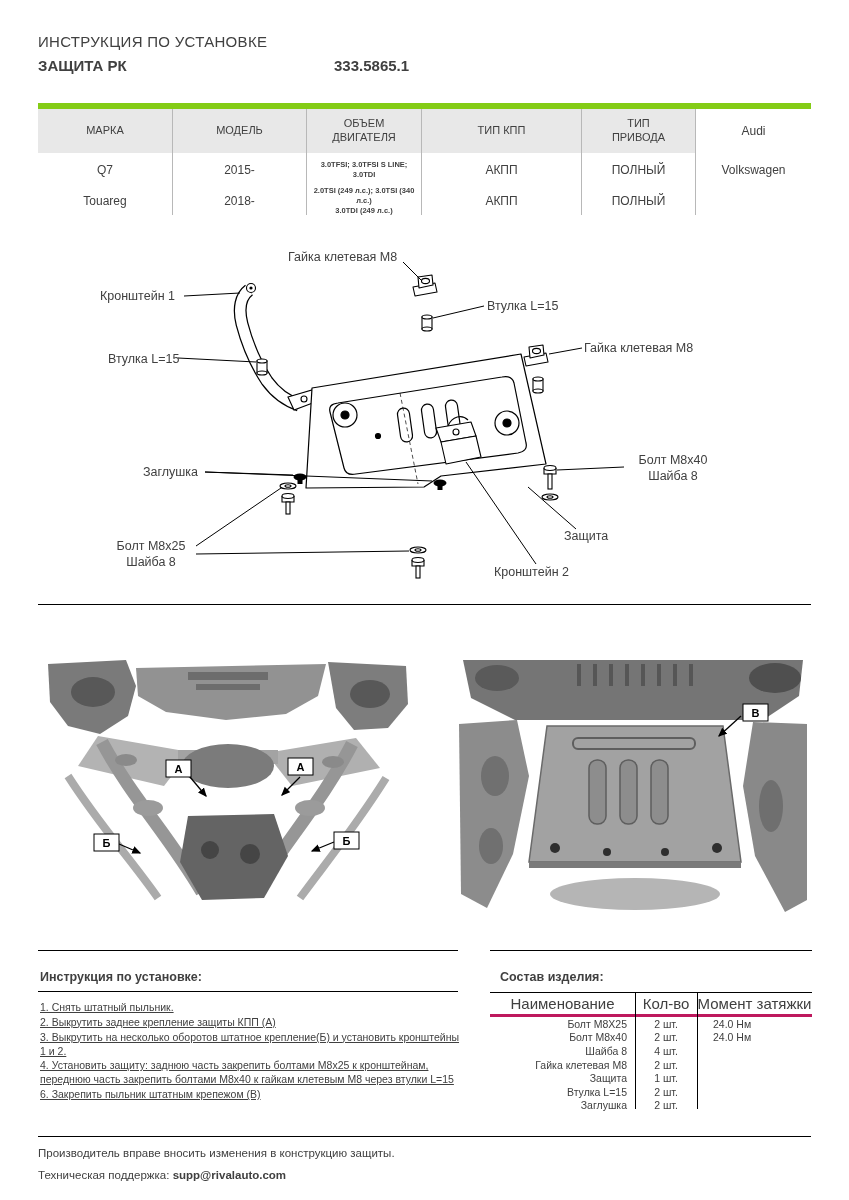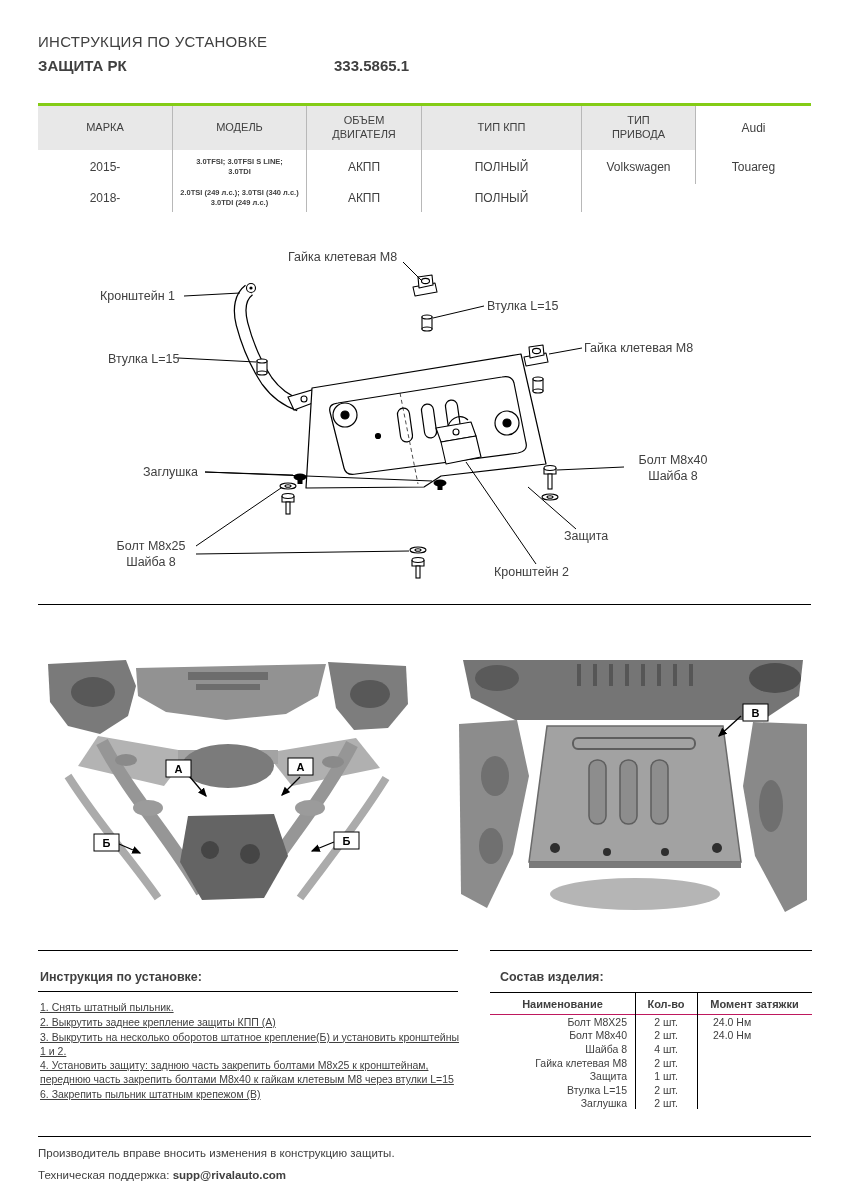--- a/index.html
+++ b/index.html
@@ -6,38 +6,38 @@
   .page{position:relative;width:849px;height:1200px;background:#fff;overflow:hidden;
         font-family:"Liberation Sans", sans-serif;color:#404040;}
   .abs{position:absolute;}
   .rule{position:absolute;height:1px;background:#000;}
   .doc-type{position:absolute;left:38px;top:33px;font-size:15px;letter-spacing:.3px;}
   .prod{position:absolute;left:38px;top:57px;font-size:15px;font-weight:bold;}
   .pn{position:absolute;left:334px;top:57px;font-size:15px;font-weight:bold;}
 
   .vtable{position:absolute;left:38px;top:103px;width:773px;display:grid;
           grid-template-columns:135px 134px 115px 160px 114px 115px;
-          grid-template-rows:44px 34px 28px;border-top:3px solid #84cc16;}
+          grid-template-rows:44px 34px 28px;border-top:6px solid #84cc16;}
   .vtable>div{display:flex;align-items:center;justify-content:center;text-align:center;
           border-right:1px solid #b8b8b8;}
   .vtable>div:nth-child(6n){border-right:none;}
   .vh{background:#e8e8e8;font-size:11px;white-space:pre-line;line-height:1.25;}
   .vc{font-size:12px;}
   .vc.engine{font-size:7.5px;line-height:1.3;white-space:pre-line;font-weight:bold;}
 
   .lbl{position:absolute;font-size:12.5px;line-height:1.25;white-space:pre-line;}
 
   .ititle{position:absolute;left:40px;top:970px;font-size:12.5px;font-weight:bold;}
   .ilist{position:absolute;left:40px;top:1001px;width:420px;font-size:10.5px;line-height:1.32;}
   .ilist div{margin-bottom:1px;text-decoration:underline;}
 
   .ctitle{position:absolute;left:500px;top:970px;font-size:12.5px;font-weight:bold;}
   .ctable{position:absolute;left:490px;top:992px;width:322px;}
   .chead{display:grid;grid-template-columns:145px 62px 115px;height:21px;align-items:center;
-         border-top:1px solid #000;border-bottom:1px solid #be185d;font-size:11px;font-weight:bold;}
+         border-top:1px solid #000;border-bottom:3px solid #be185d;font-size:15px;}
   .chead div{text-align:center;}
   .crow{display:grid;grid-template-columns:145px 62px 115px;height:13.6px;align-items:center;font-size:10.5px;}
   .crow .n{text-align:right;padding-right:8px;}
   .crow .q{text-align:center;}
   .crow .t{text-align:left;padding-left:16px;}
   .vline{position:absolute;top:0;width:1px;height:117px;background:#000;}
 
   .fline{position:absolute;left:38px;font-size:11.5px;}
   svg text{font-family:"Liberation Sans", sans-serif;}
 </style>
@@ -53,20 +53,21 @@
   <div class="vtable">
     <div class="vh">МАРКА</div>
     <div class="vh">МОДЕЛЬ</div>
     <div class="vh">ОБЪЕМ
 ДВИГАТЕЛЯ</div>
     <div class="vh">ТИП КПП</div>
     <div class="vh">ТИП
 ПРИВОДА</div>
 
     <div class="vc">Audi</div>
+    <div class="vc">Q7</div>
     <div class="vc">2015-</div>
     <div class="vc engine">3.0TFSI; 3.0TFSI S LINE;
 3.0TDI</div>
     <div class="vc">АКПП</div>
     <div class="vc">ПОЛНЫЙ</div>
 
     <div class="vc">Volkswagen</div>
     <div class="vc">Touareg</div>
     <div class="vc">2018-</div>
     <div class="vc engine">2.0TSI (249 л.с.); 3.0TSI (340 л.с.)

